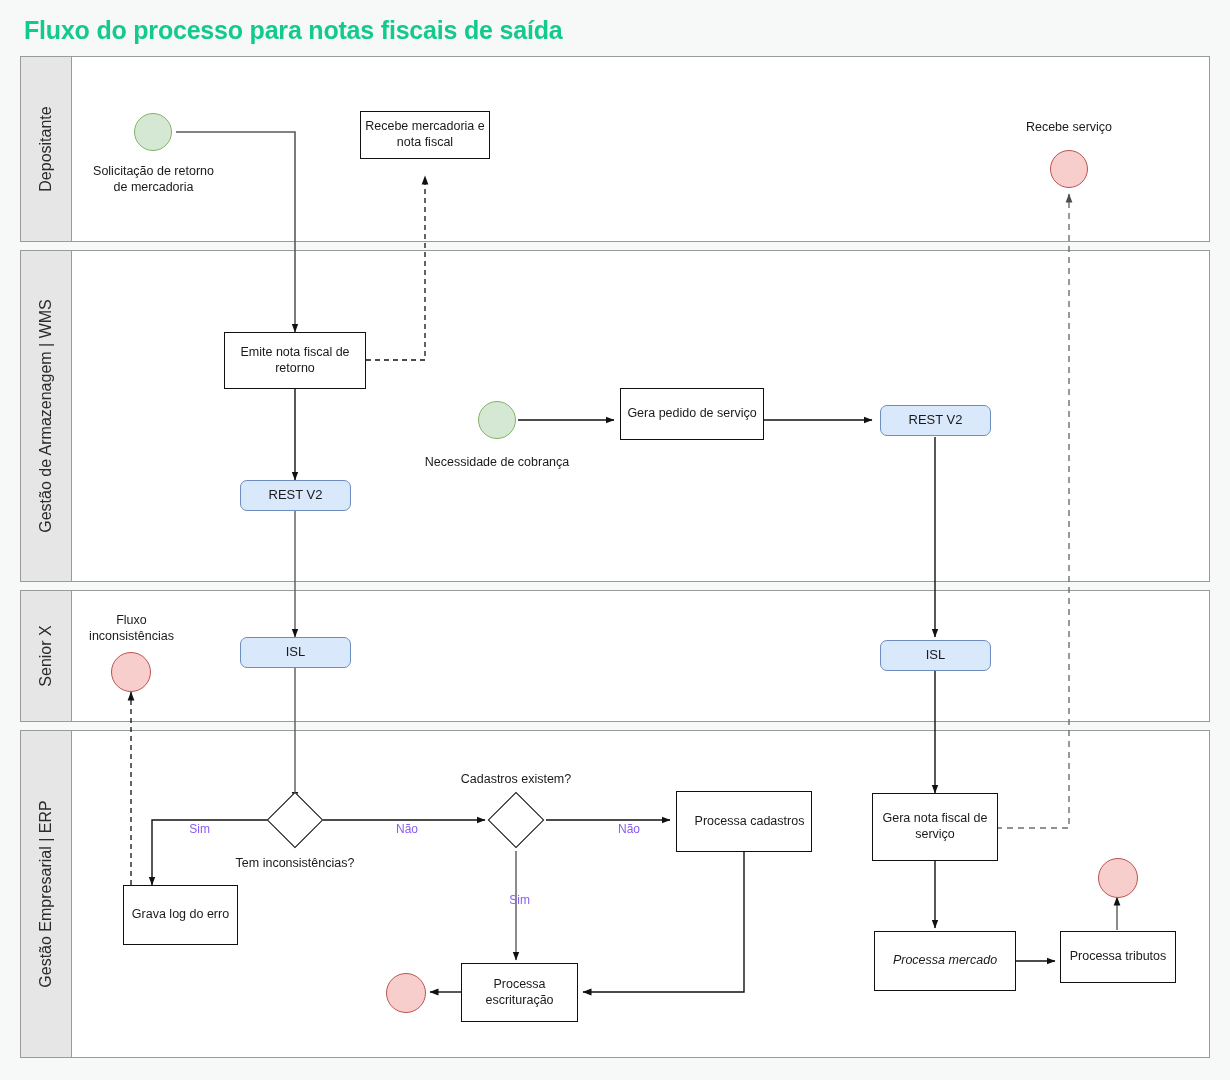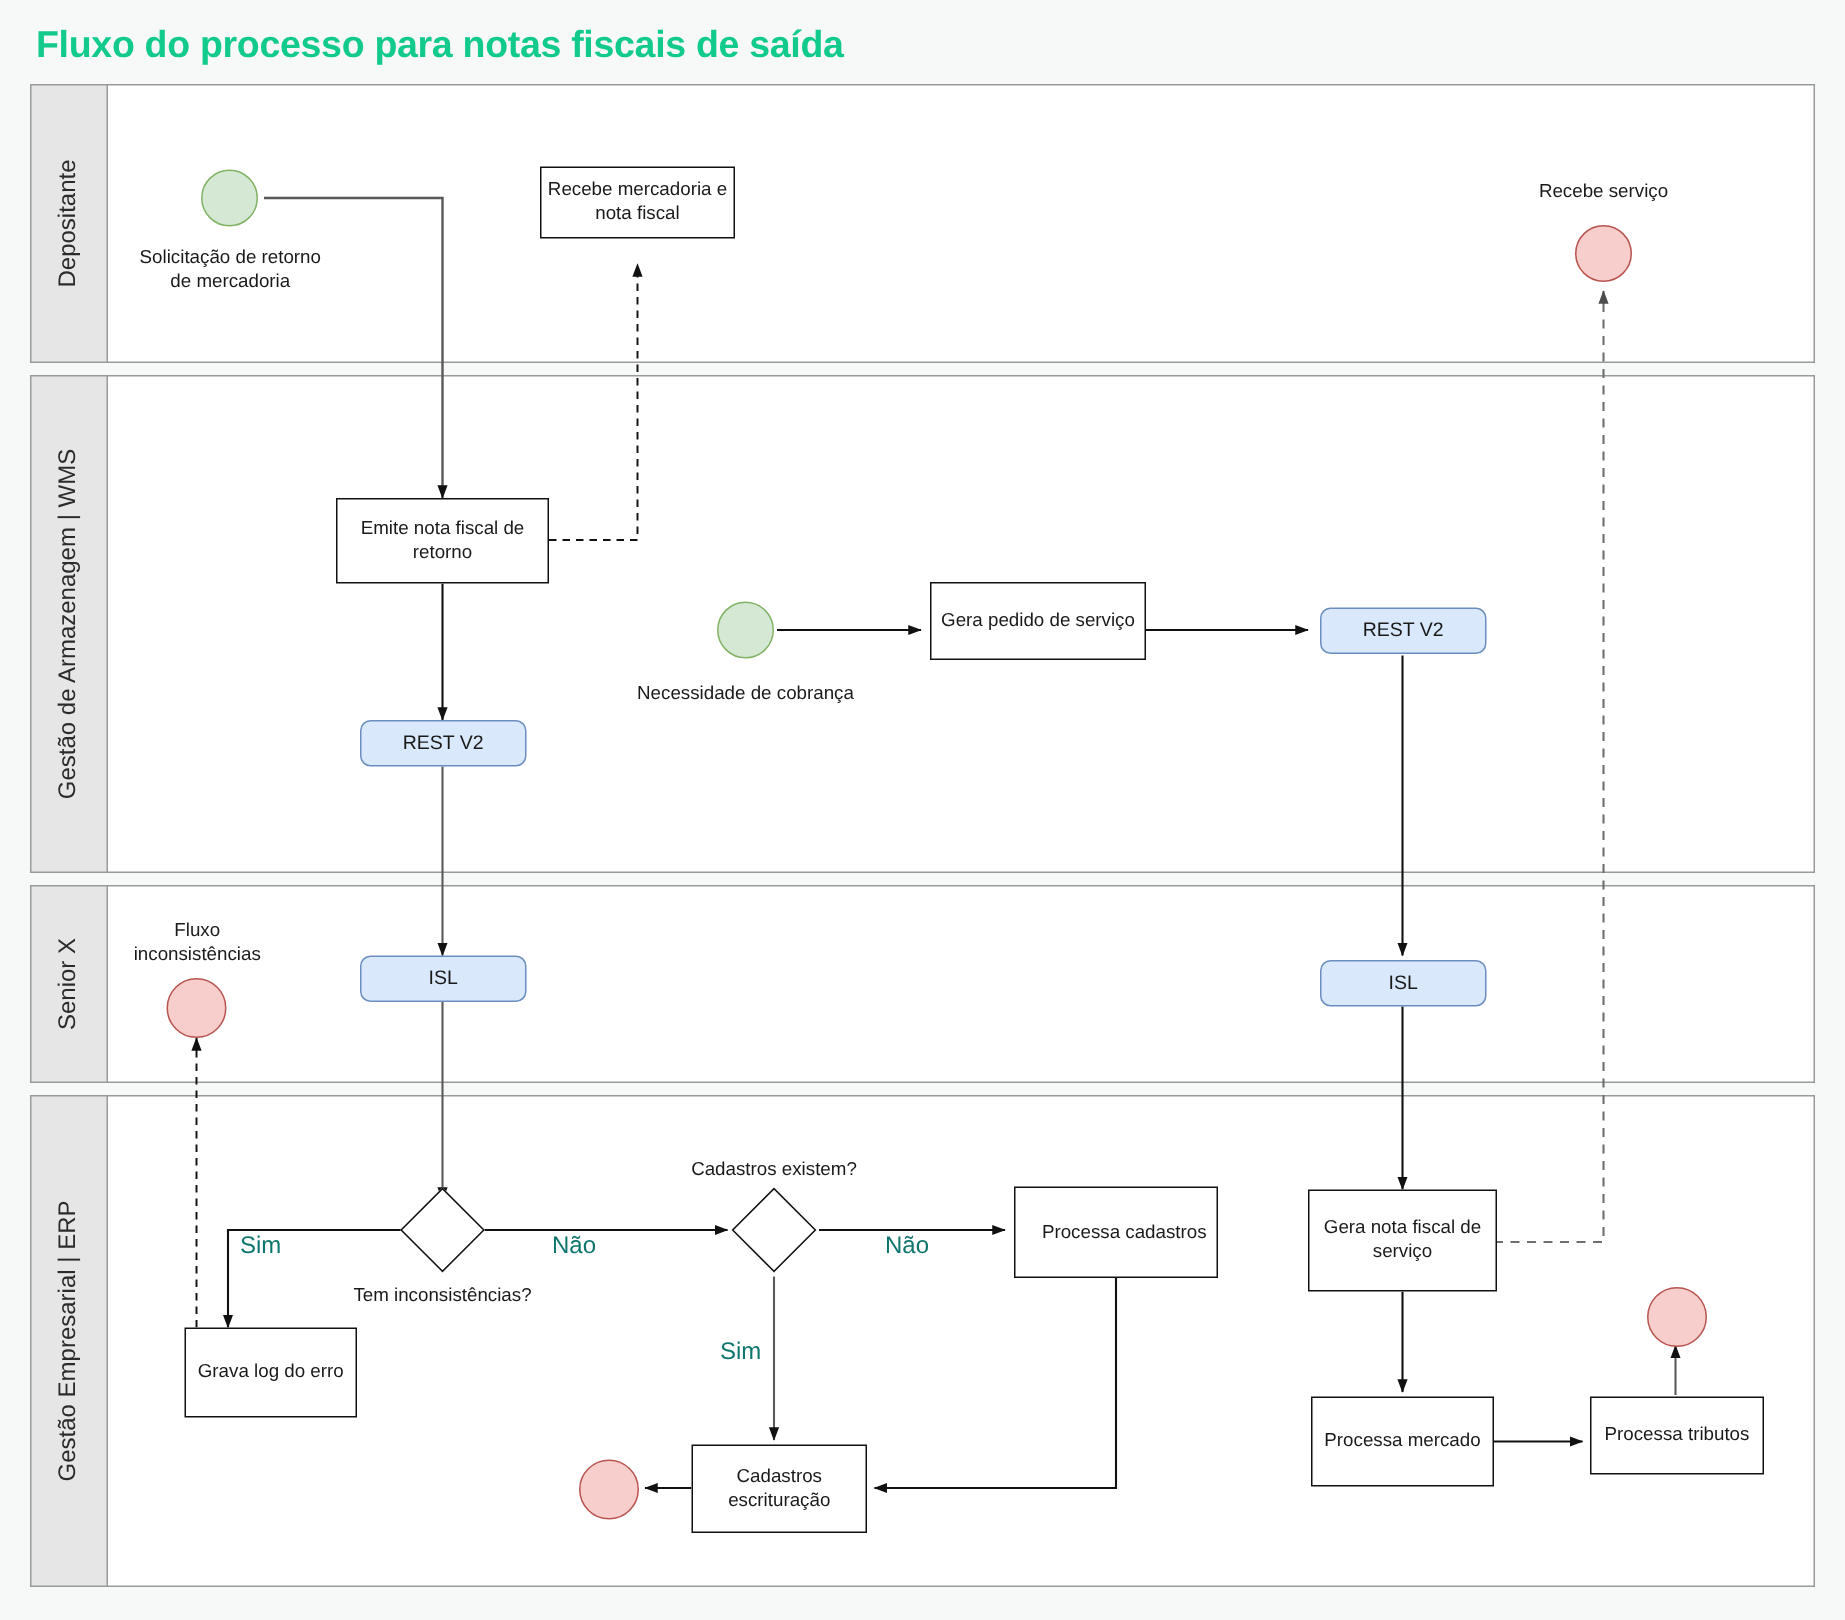--- a/index.html
+++ b/index.html
@@ -84,24 +84,24 @@
   .lbl{
     position:absolute;
     font-size:12.5px;
     color:#1a1a1a;
     text-align:center;
     line-height:1.3;
     white-space:pre-line;
   }
   .edge-lbl{
     position:absolute;
-    font-size:16px;
-    color:#0f766e;
+    font-size:12px;
+    color:#8b5cf6;
     background:transparent;
-    text-align:left;
+    text-align:right;
   }
 </style>
 </head>
 <body>
 
 <div id="title">Fluxo do processo para notas fiscais de saída</div>
 
 <div id="pool">
 
   <div class="lane" style="top:0px;height:186px;">
@@ -249,30 +249,30 @@
 
 <div class="node task" style="left:95px;top:885px;width:115px;height:60px;margin-left:28px;">
   <span>Grava log do erro</span>
 </div>
 
 <div class="node task" style="left:676px;top:791px;width:136px;height:61px;padding-left:11px;">
   <span>Processa cadastros</span>
 </div>
 
 <div class="node task" style="left:461px;top:963px;width:117px;height:59px;">
-  <span style="white-space:pre-line;">Cadastros
+  <span style="white-space:pre-line;">Processa
 escrituração</span>
 </div>
 <div class="node ev end" style="left:386px;top:973px;width:40px;height:40px;"></div>
 
 <div class="node task" style="left:872px;top:793px;width:126px;height:68px;">
   <span style="white-space:pre-line;">Gera nota fiscal de
 serviço</span>
 </div>
 
-<div class="node task" style="left:874px;top:931px;width:122px;height:60px;">
+<div class="node task" style="left:874px;top:931px;width:142px;height:60px;font-style:italic;">
   <span>Processa mercado</span>
 </div>
 
 <div class="node task" style="left:1060px;top:931px;width:116px;height:52px;">
   <span>Processa tributos</span>
 </div>
 <div class="node ev end" style="left:1098px;top:858px;width:40px;height:40px;"></div>
 
 </body></html>

